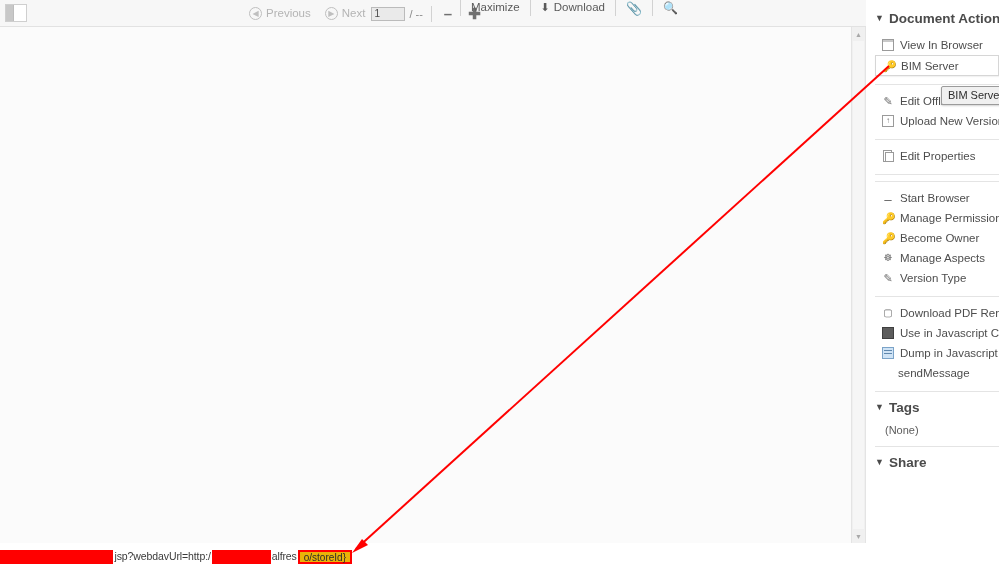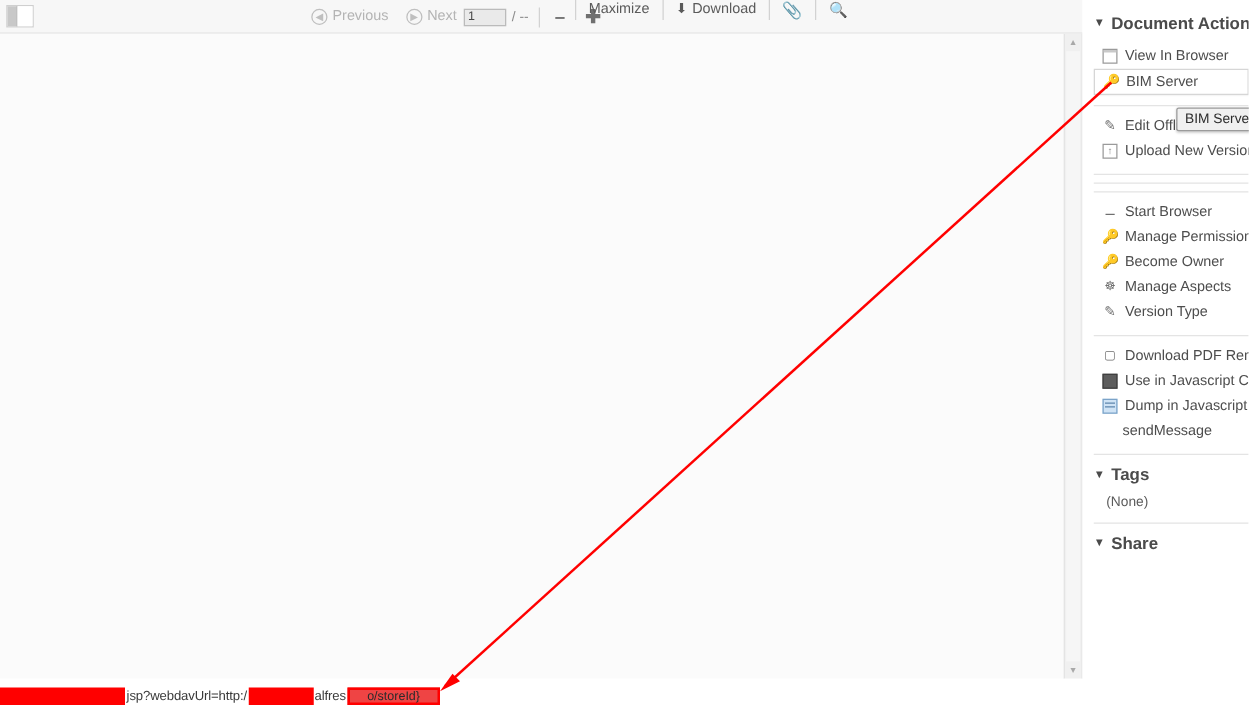--- a/index.html
+++ b/index.html
@@ -180,39 +180,39 @@
     background: #ffffff;
     position: relative;
   }
   #redaction-bar {
     position: absolute;
     left: 0;
     top: 7px;
     height: 14px;
     width: 352px;
     display: flex;
-    align-items: center;
+    align-items: flex-start;
     white-space: nowrap;
     font-size: 10.5px;
     color: #3a3a3a;
   }
   .redact {
     background: #ff0000;
     height: 14px;
     display: inline-block;
   }
   .r1 { width: 135px; }
   .r2 { width: 70px; }
   .plain-txt { padding: 0 1px; letter-spacing: -0.1px; }
   #highlight-token {
     border: 2px solid #ff0000;
-    background: #ef4444;
+    background: #eab308;
     color: #2b2b2b;
     font-size: 10px;
-    padding: 0 14px;
+    padding: 0 4px;
     line-height: 12px;
     height: 14px;
     box-sizing: border-box;
     display: inline-block;
   }
 
   
   #actions-panel {
     width: 133px;
     height: 569px;
@@ -502,20 +502,29 @@
             <span class="act-label">Edit Offline</span>
           </div>
           <div class="act-item">
             <span class="gi">
               <span class="gi-up">↑</span>
             </span>
             <span class="act-label">Upload New Version</span>
           </div>
         </div>
         <div class="divider"></div>
+        <div class="act-group">
+          <div class="act-item">
+            <span class="gi">
+              <span class="gi-doc"></span>
+              <span class="gi-doc2"></span>
+            </span>
+            <span class="act-label">Edit Properties</span>
+          </div>
+        </div>
         <div class="divider"></div>
         <div class="divider"></div>
         <div class="act-group">
           <div class="act-item">
             <span class="gi">
               <span class="gi-wf">⚊</span>
             </span>
             <span class="act-label">Start Browser</span>
           </div>
           <div class="act-item">

